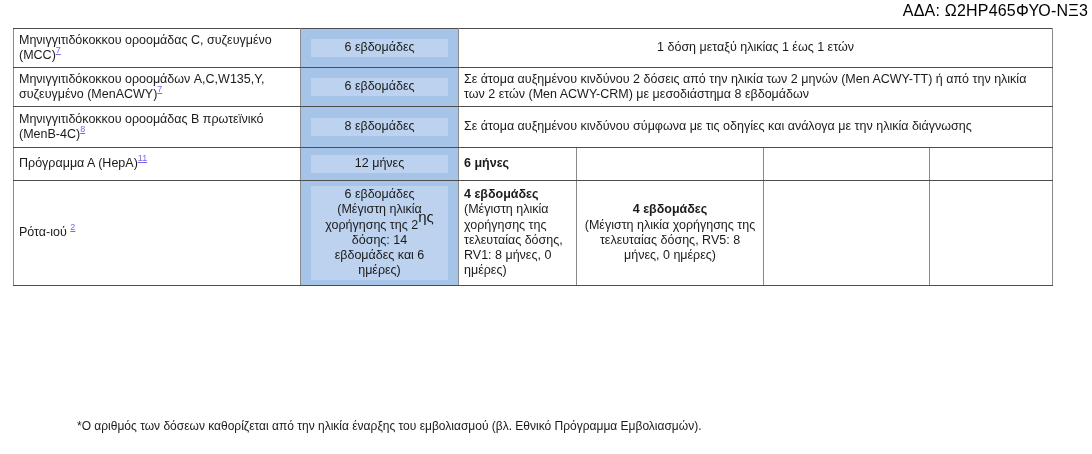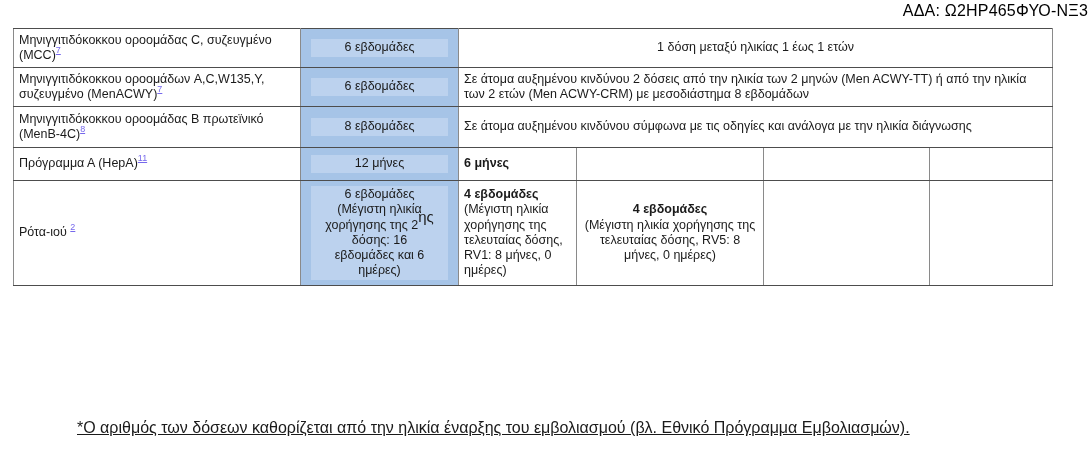--- a/index.html
+++ b/index.html
@@ -32,23 +32,22 @@
   td.note{padding-left:7px;}
   sup.ref{
     color:#7668ec;text-decoration:underline;font-size:9px;
     line-height:0;position:relative;top:-1px;
   }
   sup.plain{font-size:15px;line-height:0;position:relative;top:-1px;}
   .bold{font-weight:bold;}
   .carry{line-height:1.3;}
   .rota-note{font-weight:normal;}
   .footnote{
-    position:absolute;left:77px;top:419px;font-size:16px;color:#1a1a1a;
+    position:absolute;left:77px;top:419px;font-size:12px;color:#1a1a1a;
     white-space:nowrap;
-    text-decoration:underline;
   }
 </style>
 </head>
 <body>
 
 <div class="ada">ΑΔΑ: Ω2ΗΡ465ΦΥΟ-ΝΞ3</div>
 
 <table class="vax">
   <colgroup>
     <col style="width:287px">
@@ -97,21 +96,21 @@
     <td></td>
     <td></td>
   </tr>
 
 
   <tr style="height:103px">
     <td class="namecell"><span>Ρότα-ιού</span> <sup class="ref">2</sup></td>
     <td class="hl">
       <span class="hl-inner">
         <span>6 εβδομάδες</span><br>
-        <span>(Μέγιστη ηλικία χορήγησης της 2</span><sup class="plain">ης</sup><span> δόσης: 16 εβδομάδες και 6 ημέρες)</span>
+        <span>(Μέγιστη ηλικία χορήγησης της 2</span><sup class="plain">ης</sup><span> δόσης: 14 εβδομάδες και 6 ημέρες)</span>
       </span>
     </td>
     <td class="topalign note">
       <div class="bold">4 εβδομάδες</div>
       <div class="rota-note">(Μέγιστη ηλικία χορήγησης της τελευταίας δόσης, RV1: 8 μήνες, 0 ημέρες)</div>
     </td>
     <td class="center">
       <div class="bold">4 εβδομάδες</div>
       <div class="rota-note">(Μέγιστη ηλικία χορήγησης της τελευταίας δόσης, RV5: 8 μήνες, 0 ημέρες)</div>
     </td>

